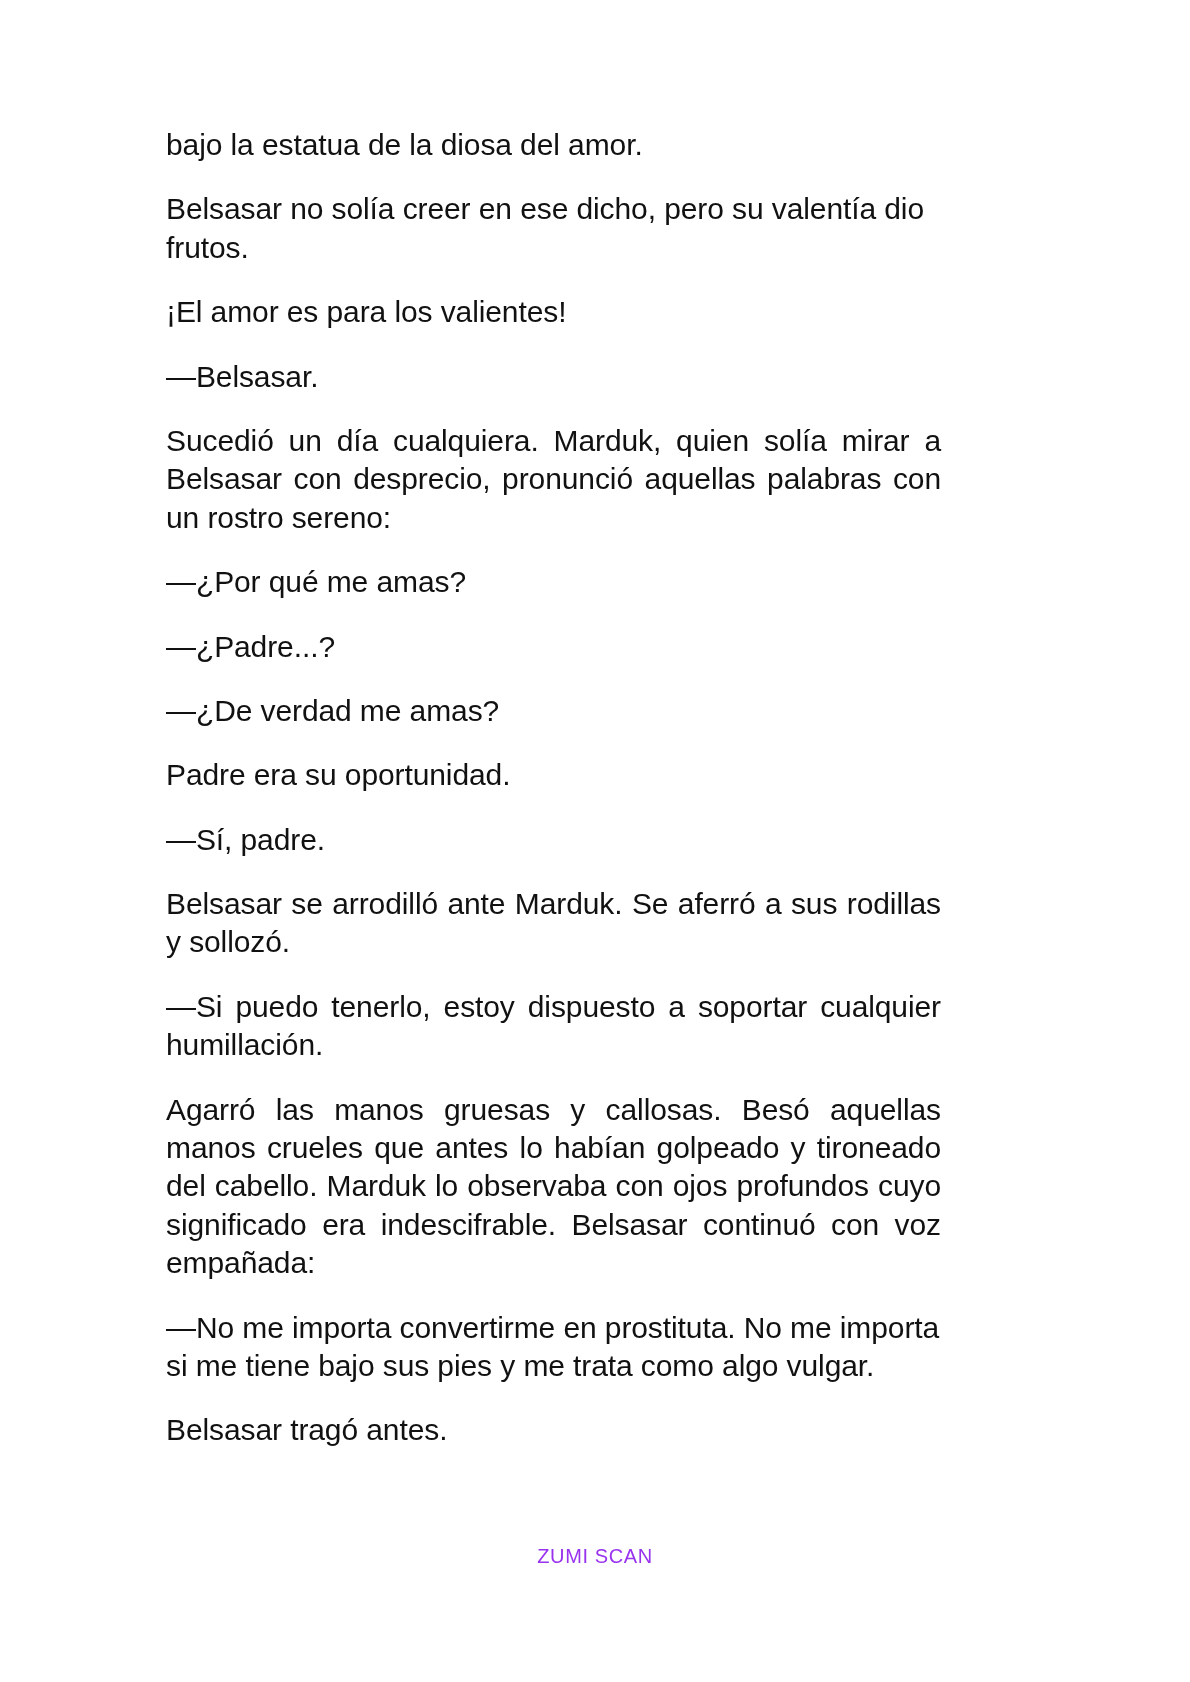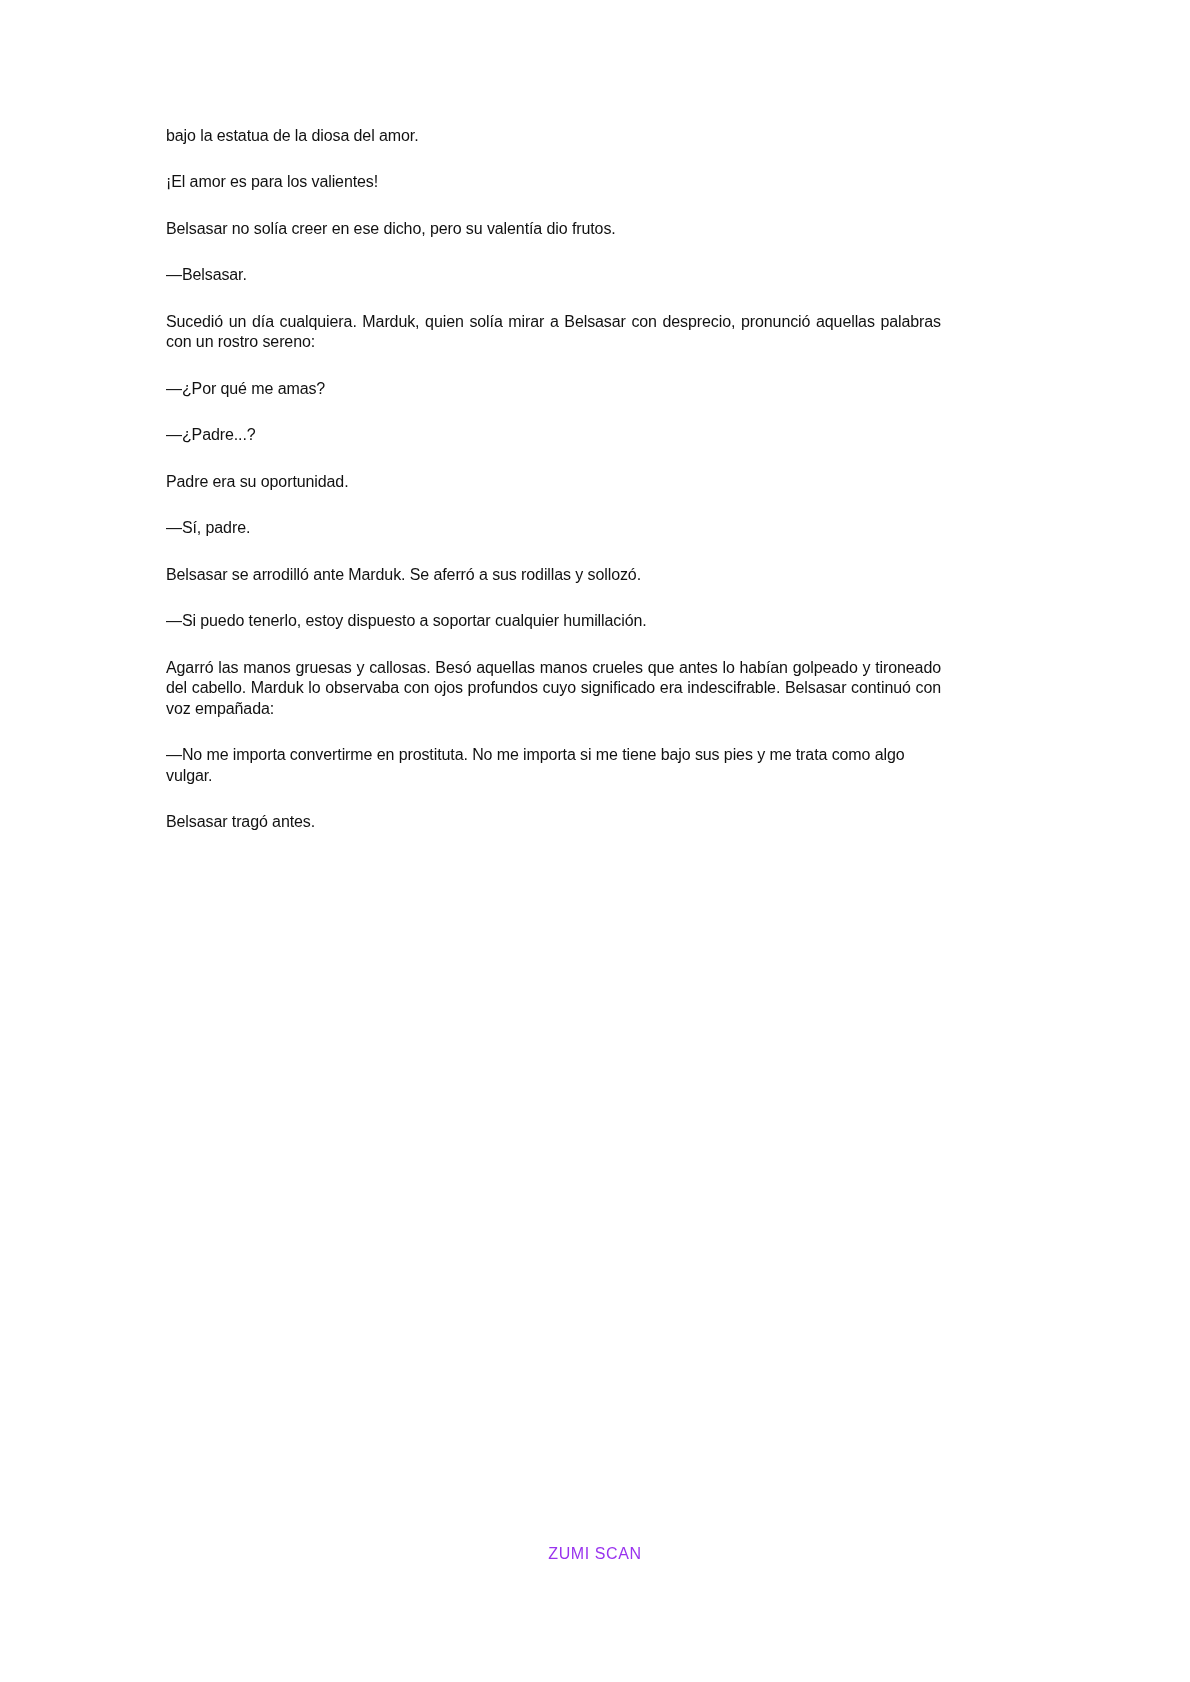--- a/index.html
+++ b/index.html
@@ -21,21 +21,21 @@
 
   .content {
     position: absolute;
     left: 166px;
     top: 126px;
     width: 775px;
   }
 
   .para {
     font-family: "Liberation Sans", "DejaVu Sans", sans-serif;
-    font-size: 16px;
+    font-size: 30px;
     line-height: 1.28;
     color: #111111;
     margin: 0 0 26px 0;
     text-align: justify;
     text-justify: inter-word;
     -webkit-font-smoothing: antialiased;
     letter-spacing: -0.1px;
     word-spacing: 0px;
     white-space: pre-wrap;
   }
@@ -45,40 +45,41 @@
     text-align: left;
   }
 
   .footer-mark {
     position: absolute;
     left: 0;
     right: 0;
     top: 1545px;
     text-align: center;
     font-family: "Liberation Sans", "DejaVu Sans", sans-serif;
-    font-size: 16px;
+    font-size: 20px;
     letter-spacing: 0.6px;
     color: #9933ee;
     user-select: none;
   }
 </style>
 </head>
 <body>
 
 <div class="page">
 
   <div class="content">
 
     <p class="para nojustify">bajo la estatua de la diosa del amor.</p>
+    <p class="para nojustify">Belsasar no solía creer en ese dicho, pero su valentía dio frutos.</p>
     <p class="para nojustify">¡El amor es para los valientes!</p>
-    <p class="para nojustify">Belsasar no solía creer en ese dicho, pero su valentía dio frutos.</p>
     <p class="para nojustify">—Belsasar.</p>
     <p class="para">Sucedió un día cualquiera. Marduk, quien solía mirar a Belsasar con desprecio, pronunció aquellas palabras con un rostro sereno:</p>
     <p class="para nojustify">—¿Por qué me amas?</p>
     <p class="para nojustify">—¿Padre...?</p>
+    <p class="para nojustify">—¿De verdad me amas?</p>
     <p class="para nojustify">Padre era su oportunidad.</p>
     <p class="para nojustify">—Sí, padre.</p>
     <p class="para">Belsasar se arrodilló ante Marduk. Se aferró a sus rodillas y sollozó.</p>
     <p class="para">—Si puedo tenerlo, estoy dispuesto a soportar cualquier humillación.</p>
     <p class="para">Agarró las manos gruesas y callosas. Besó aquellas manos crueles que antes lo habían golpeado y tironeado del cabello. Marduk lo observaba con ojos profundos cuyo significado era indescifrable. Belsasar continuó con voz empañada:</p>
     <p class="para nojustify">—No me importa convertirme en prostituta. No me importa si me tiene bajo sus pies y me trata como algo vulgar.</p>
     <p class="para nojustify">Belsasar tragó antes.</p>
 
   </div>
 

